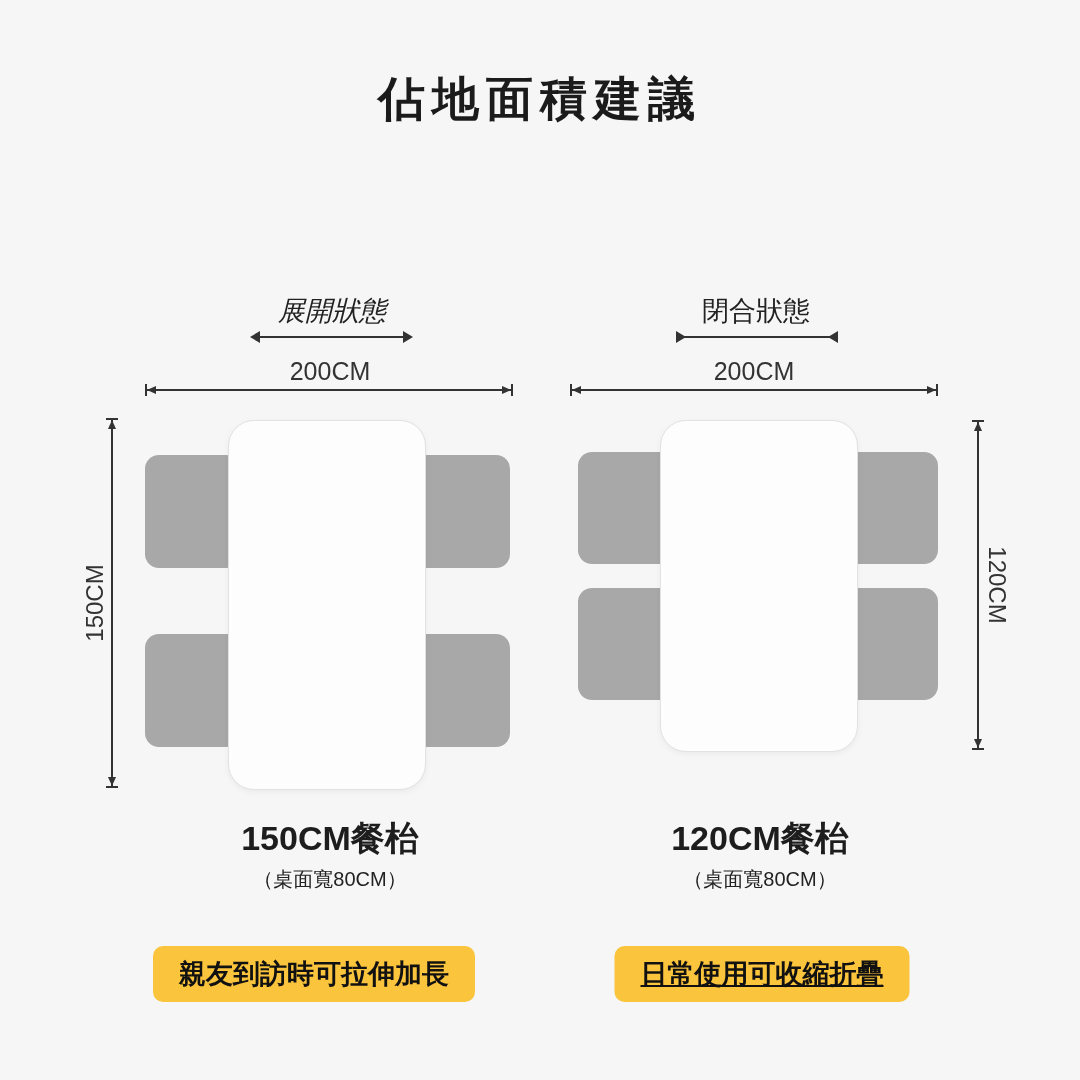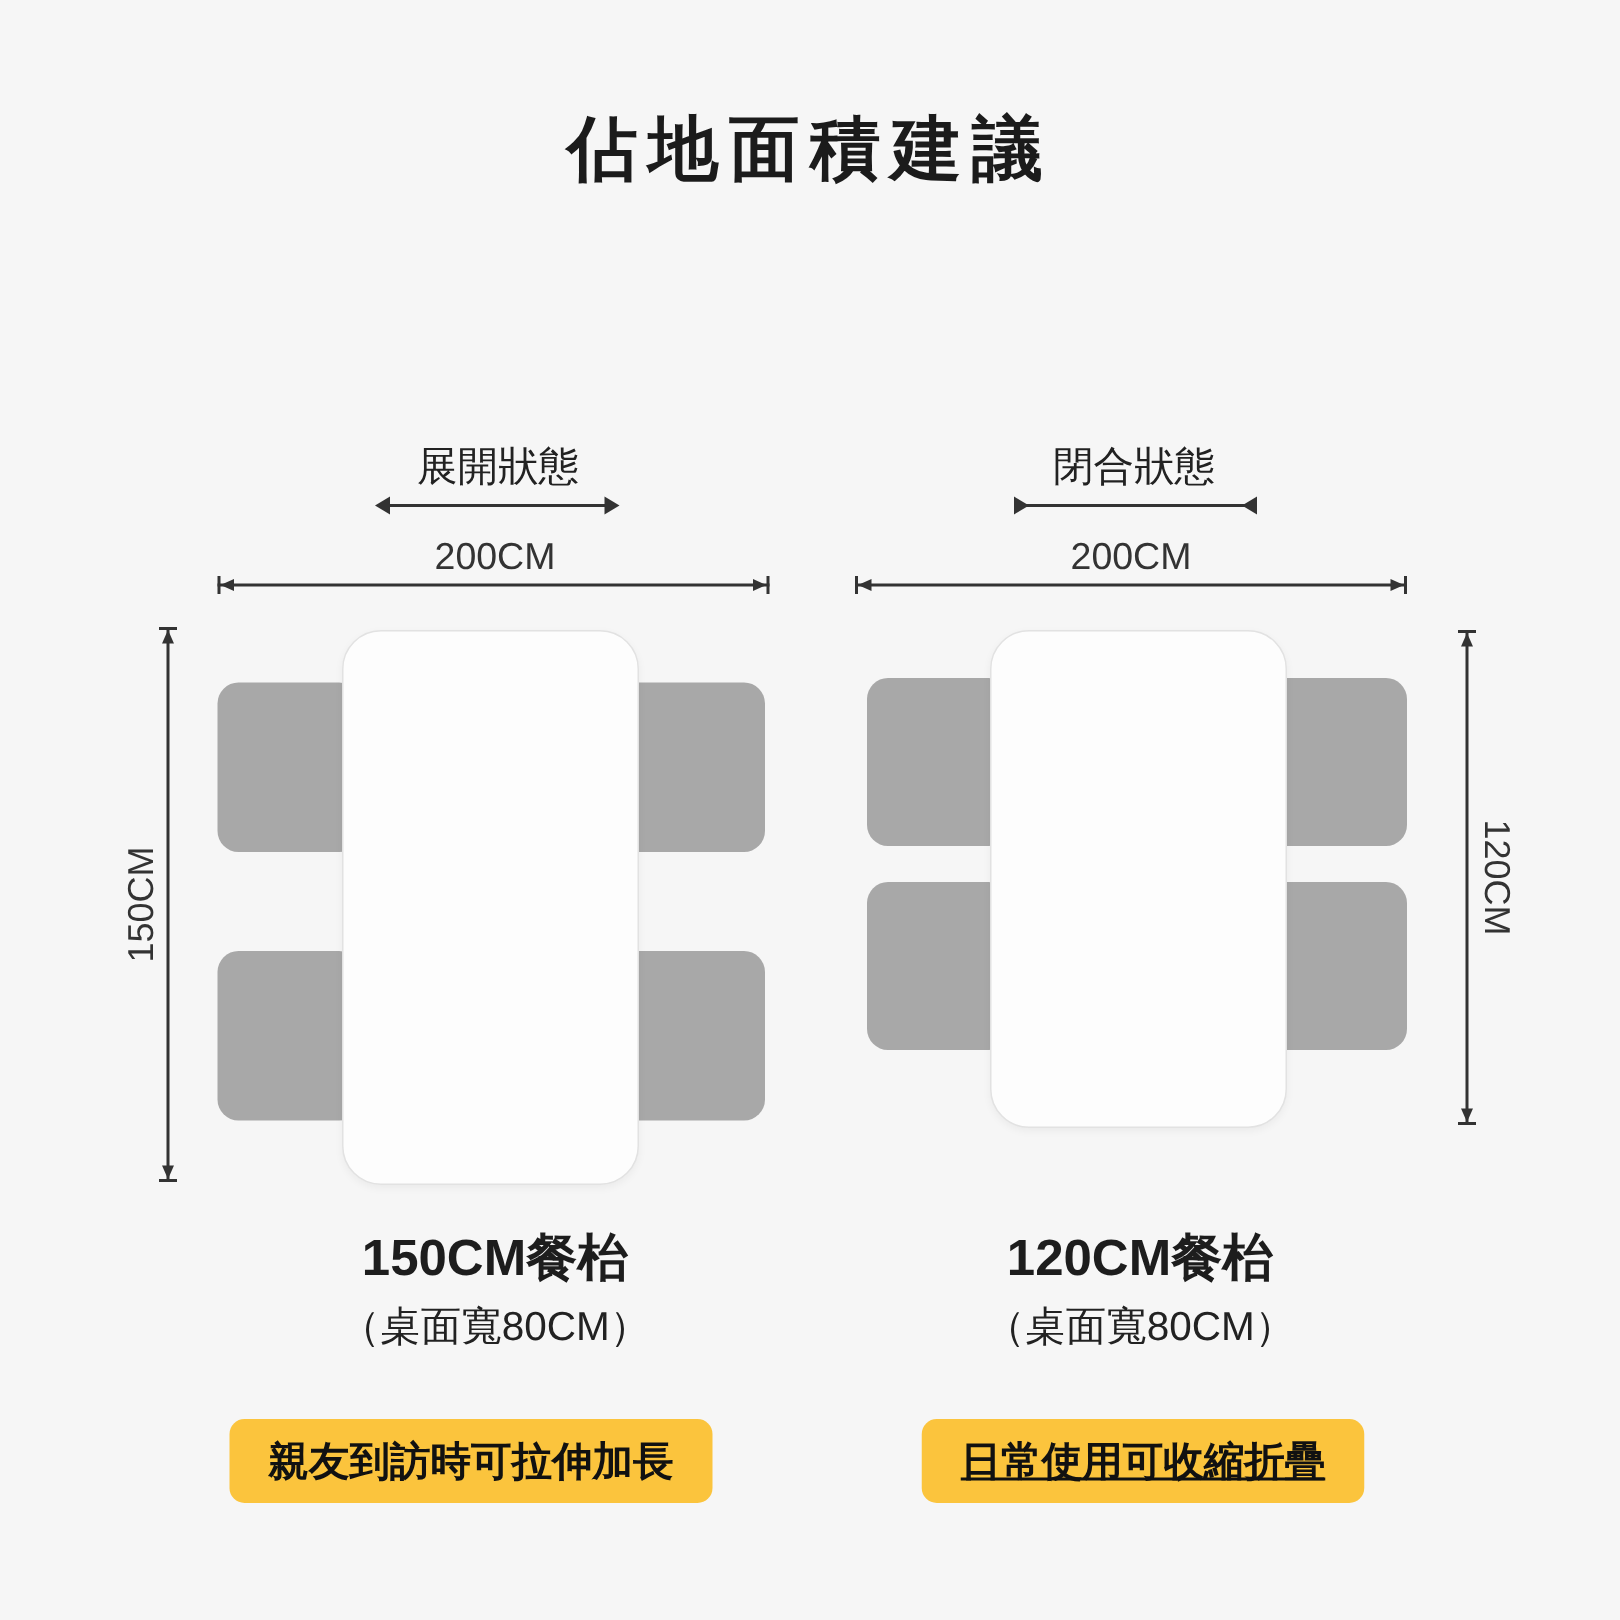--- a/index.html
+++ b/index.html
@@ -65,38 +65,38 @@
     position:absolute; background: var(--table, #FDFDFD);
     border:1px solid #e2e2e2; border-radius:26px; z-index:2;
     box-shadow: 0 2px 6px rgba(0,0,0,0.05);
   }
   .product-name {
     position:absolute; width:300px; text-align:center;
     font-size:34px; font-weight:bold; color:#1d1d1d; top:816px;
   }
   .surface-note {
     position:absolute; width:300px; text-align:center;
-    font-size:27px; color:#222; top:866px;
+    font-size:20px; color:#222; top:866px;
   }
   .badge {
     position:absolute; top:946px; transform:translateX(-50%);
     background: var(--accent, #FBC43D);
     border-radius:10px; padding:10px 26px; white-space:nowrap;
     font-size:27px; font-weight:600; color:#111;
   }
 </style>
 </head>
 <body>
 
 <div class="canvas">
 
   <div class="title">佔地面積建議</div>
 
   <section>
-    <div class="state-label" style="left:232px; top:293px;">展開狀態</div>
+    <div class="state-label" style="left:232px; top:293px;font-style:italic;">展開狀態</div>
 
     <div class="arrow expand" style="left:250px; top:330px; width:163px;">
       <i class="shaft"></i>
         <i class="head hl"></i>
         <i class="head hr"></i>
     </div>
 
     <div class="dim-label" style="left:230px; top:357px;">200CM</div>
 
     <div class="h-dim" style="left:145px; top:383px; width:368px;">

